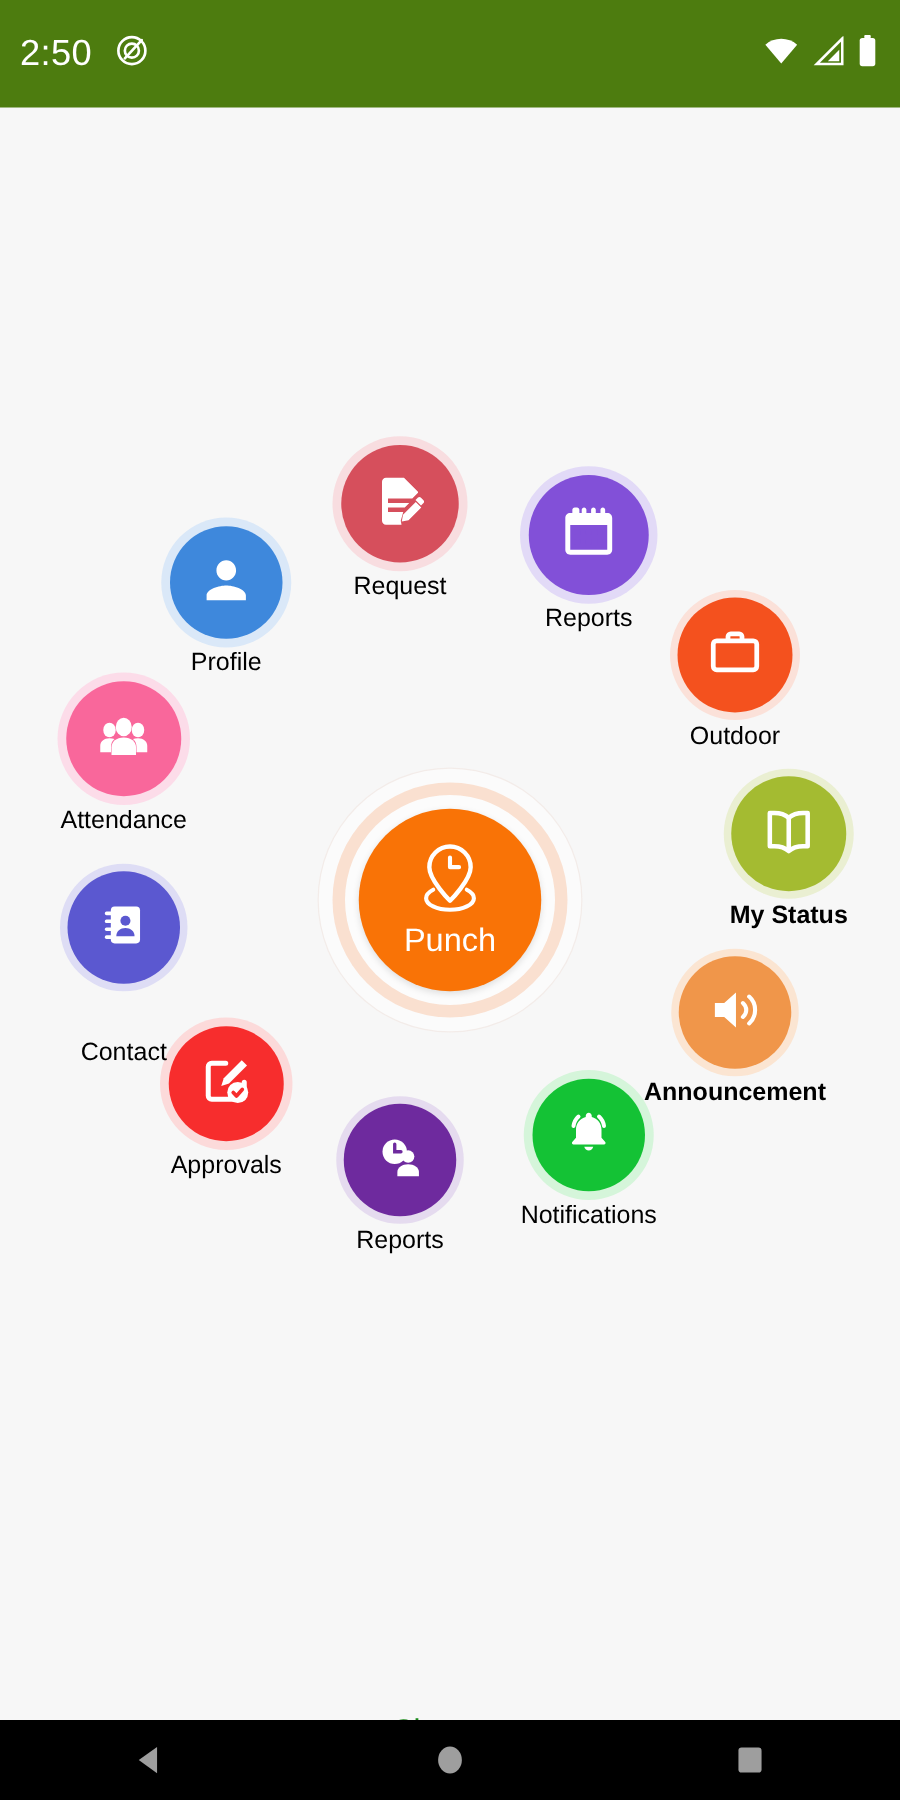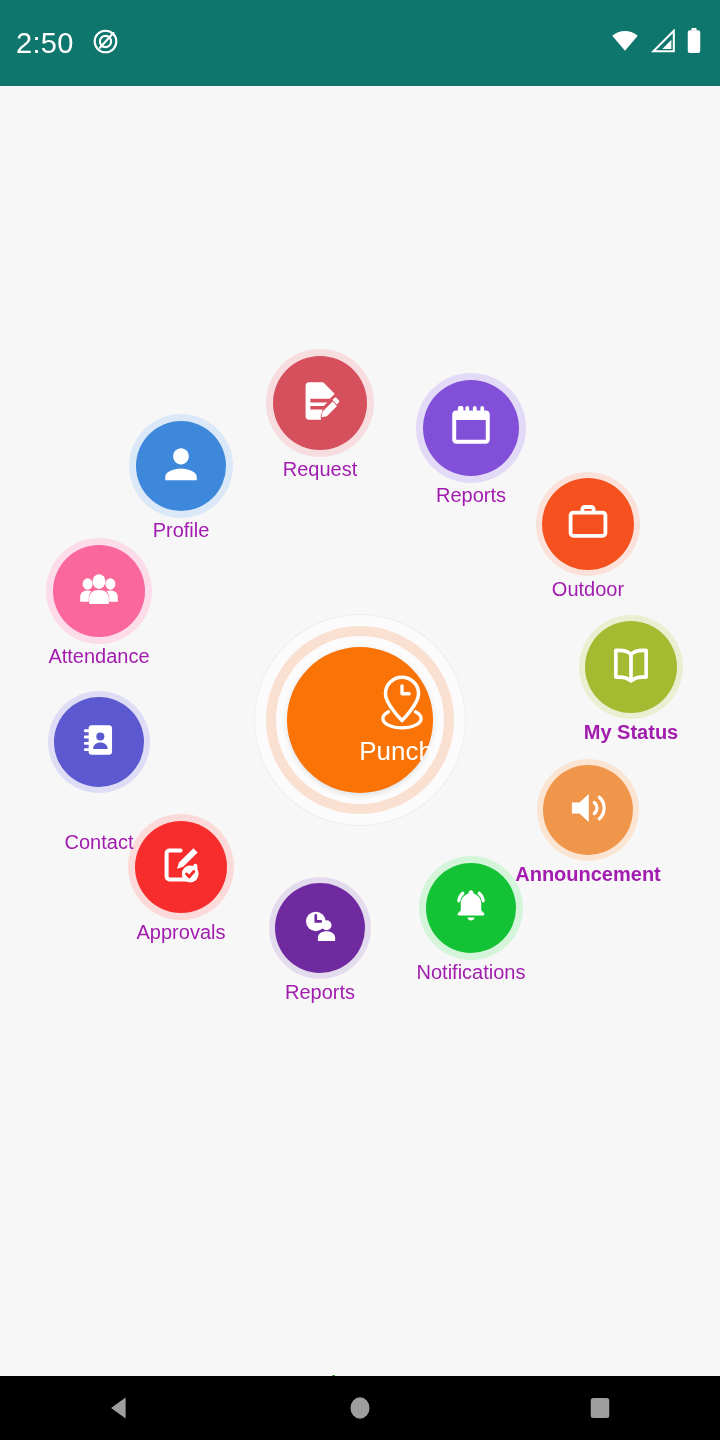--- a/index.html
+++ b/index.html
@@ -7,60 +7,60 @@
     width:720px; height:1440px;
     background:#000;
     font-family:"Liberation Sans", sans-serif;
     overflow:hidden;
   }
   #screen { position:relative; width:720px; height:1440px; background:#f7f7f7; overflow:hidden; }
 
   
   #status-bar{
     position:absolute; top:0; left:0; width:720px; height:86px;
-    background:#0f766e;
+    background:#4d7c0f;
     display:flex; align-items:center; justify-content:space-between;
     padding:0 18px 0 16px;
   }
   #status-left{ display:flex; align-items:center; gap:18px; }
   #clock{ color:#fff; font-size:29px; letter-spacing:.3px; }
   .sb-icon{ display:block; }
   #status-right{ display:flex; align-items:center; gap:9px; }
 
   
   #wheel{ position:absolute; top:86px; left:0; width:720px; height:1290px; }
 
   .node{ position:absolute; display:flex; flex-direction:column; align-items:center; }
   .node .bubble{
     border-radius:50%;
     display:flex; align-items:center; justify-content:center;
     position:relative;
   }
   .node .bubble svg{ position:relative; z-index:2; }
   .node .label{
-    margin-top:9px; font-size:20px; color:#a21caf; white-space:nowrap;
+    margin-top:9px; font-size:20px; color:#000000; white-space:nowrap;
     line-height:1.05;
   }
 
   
   #punch-node{
     position:absolute;
     width:210px; height:210px;
     left:255px; top:529px;
     display:flex; align-items:center; justify-content:center;
   }
   .punch-ring{ position:absolute; border-radius:50%; }
   #punch-ring-outer{ width:210px; height:210px; background:#fbfbfb; box-shadow:0 0 0 1px #f3ece9; }
   #punch-ring-mid{ width:188px; height:188px; background:#fae0d0; }
   #punch-ring-inner{ width:168px; height:168px; background:#fcfcfc; }
   #punch-core{
     position:relative; z-index:3;
     width:146px; height:146px; border-radius:50%;
     background:#f97306;
-    display:flex; flex-direction:column; align-items:flex-end; justify-content:center;
+    display:flex; flex-direction:column; align-items:center; justify-content:center;
     box-shadow:0 2px 6px rgba(0,0,0,.12);
   }
   #punch-label{ color:#fff; font-size:26px; margin-top:1px; }
 
   
   #signout-wrap{
     position:absolute; left:0; top:1285px; width:720px;
     display:flex; justify-content:center;
   }
   #signout{

